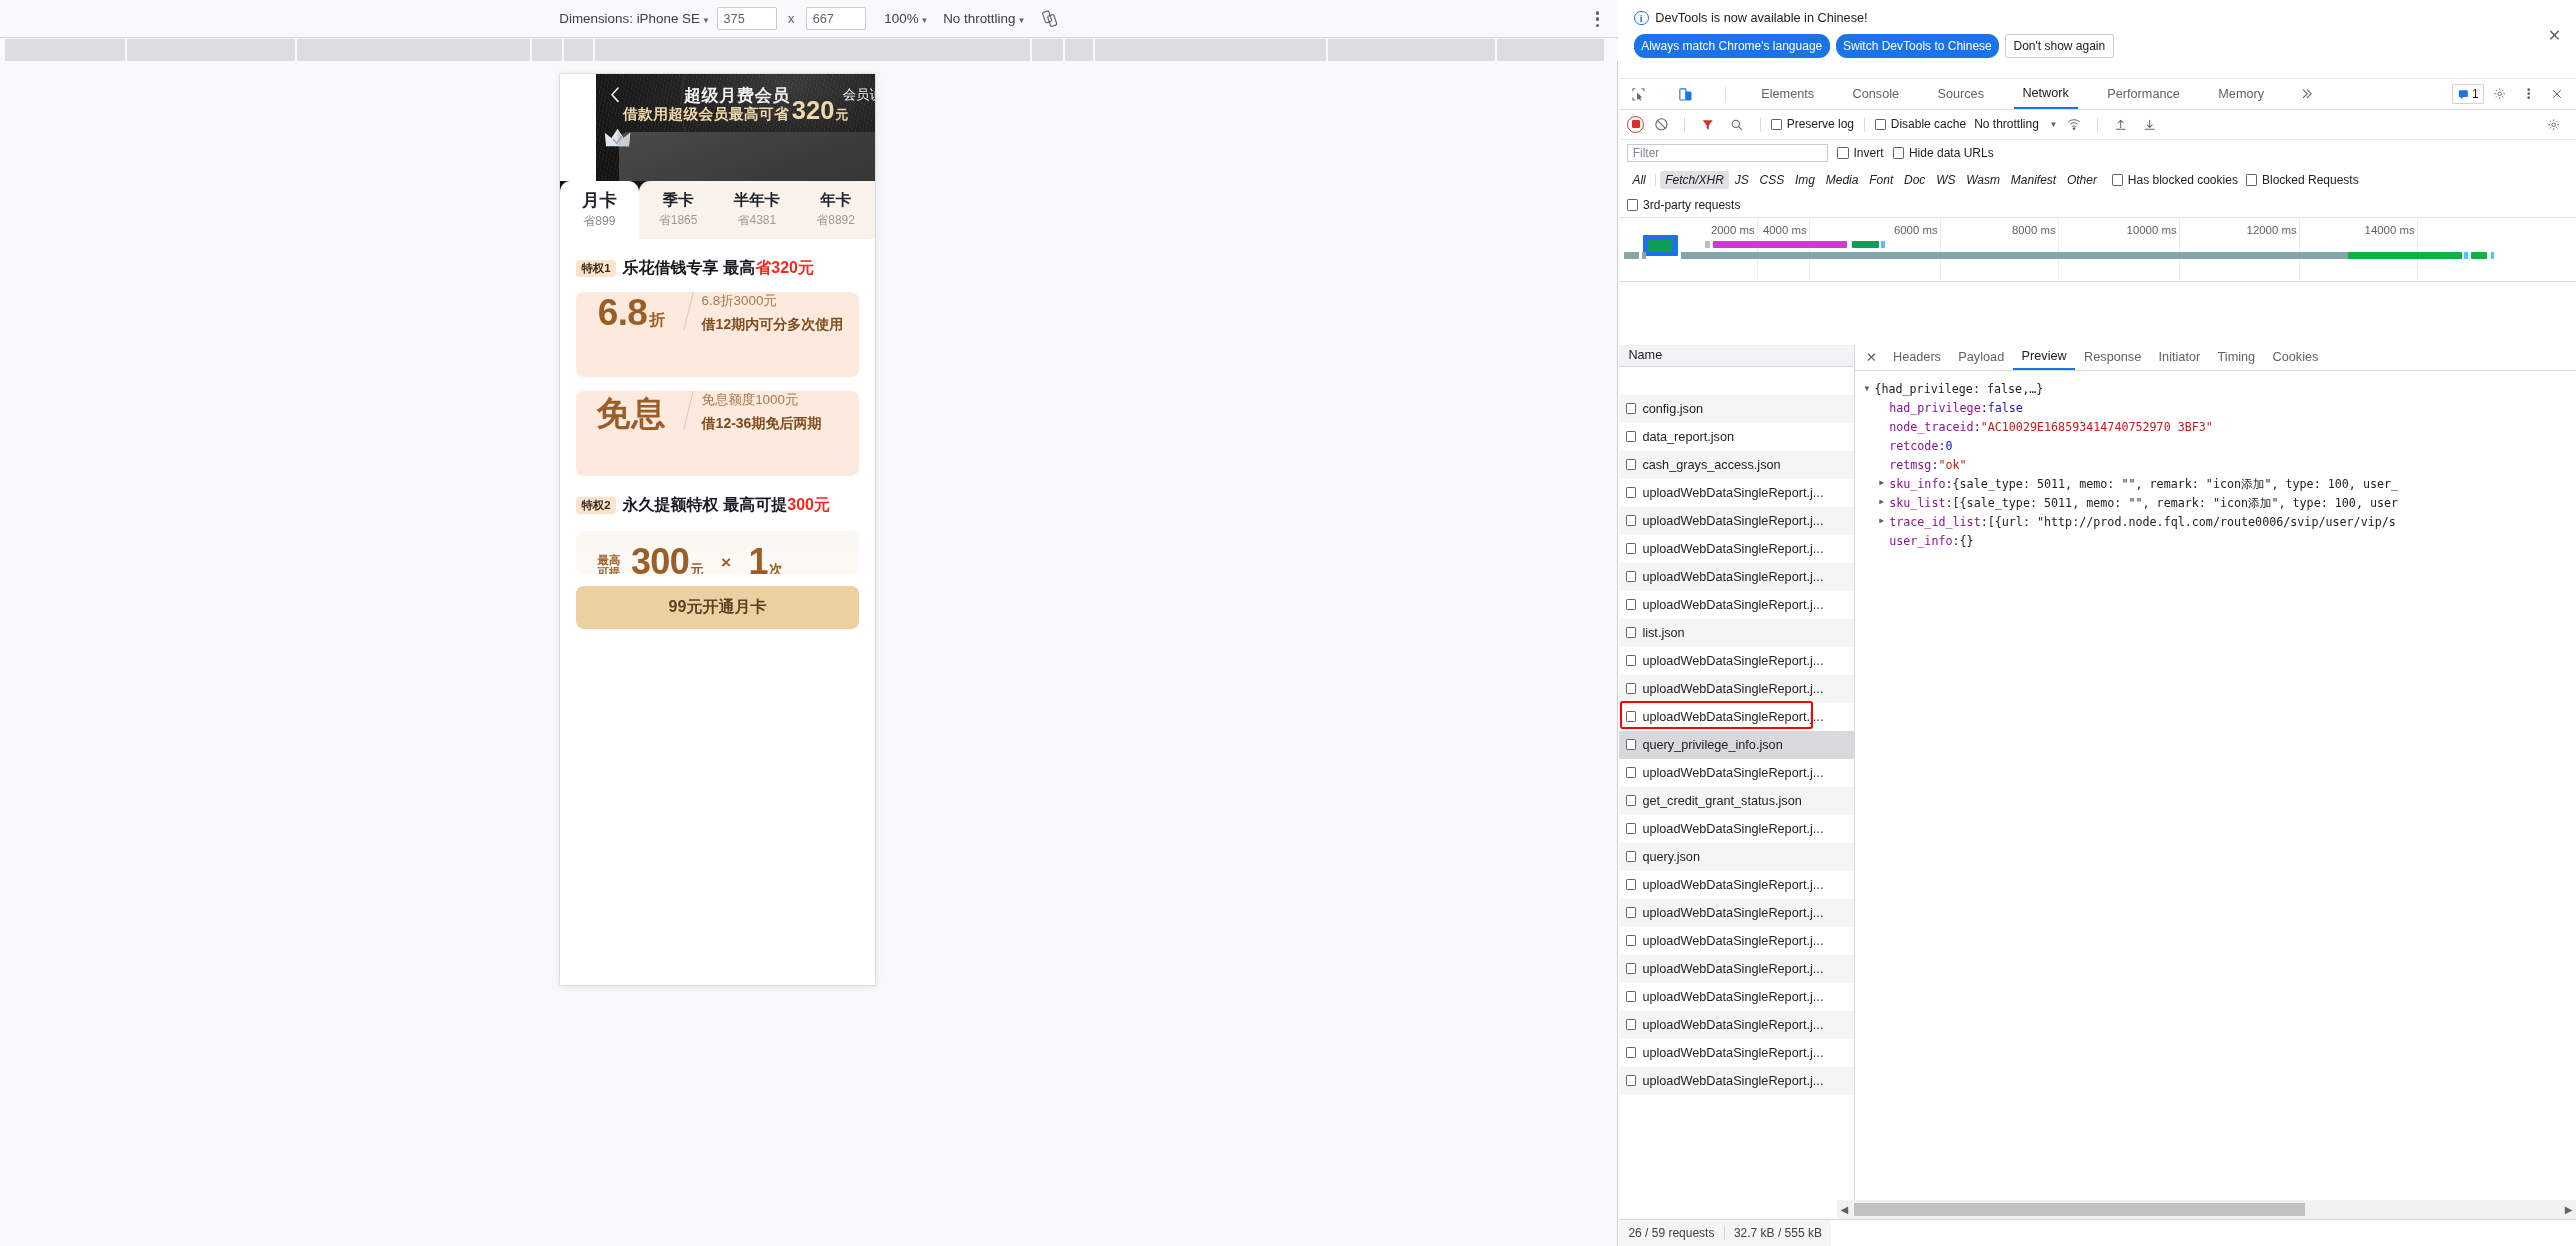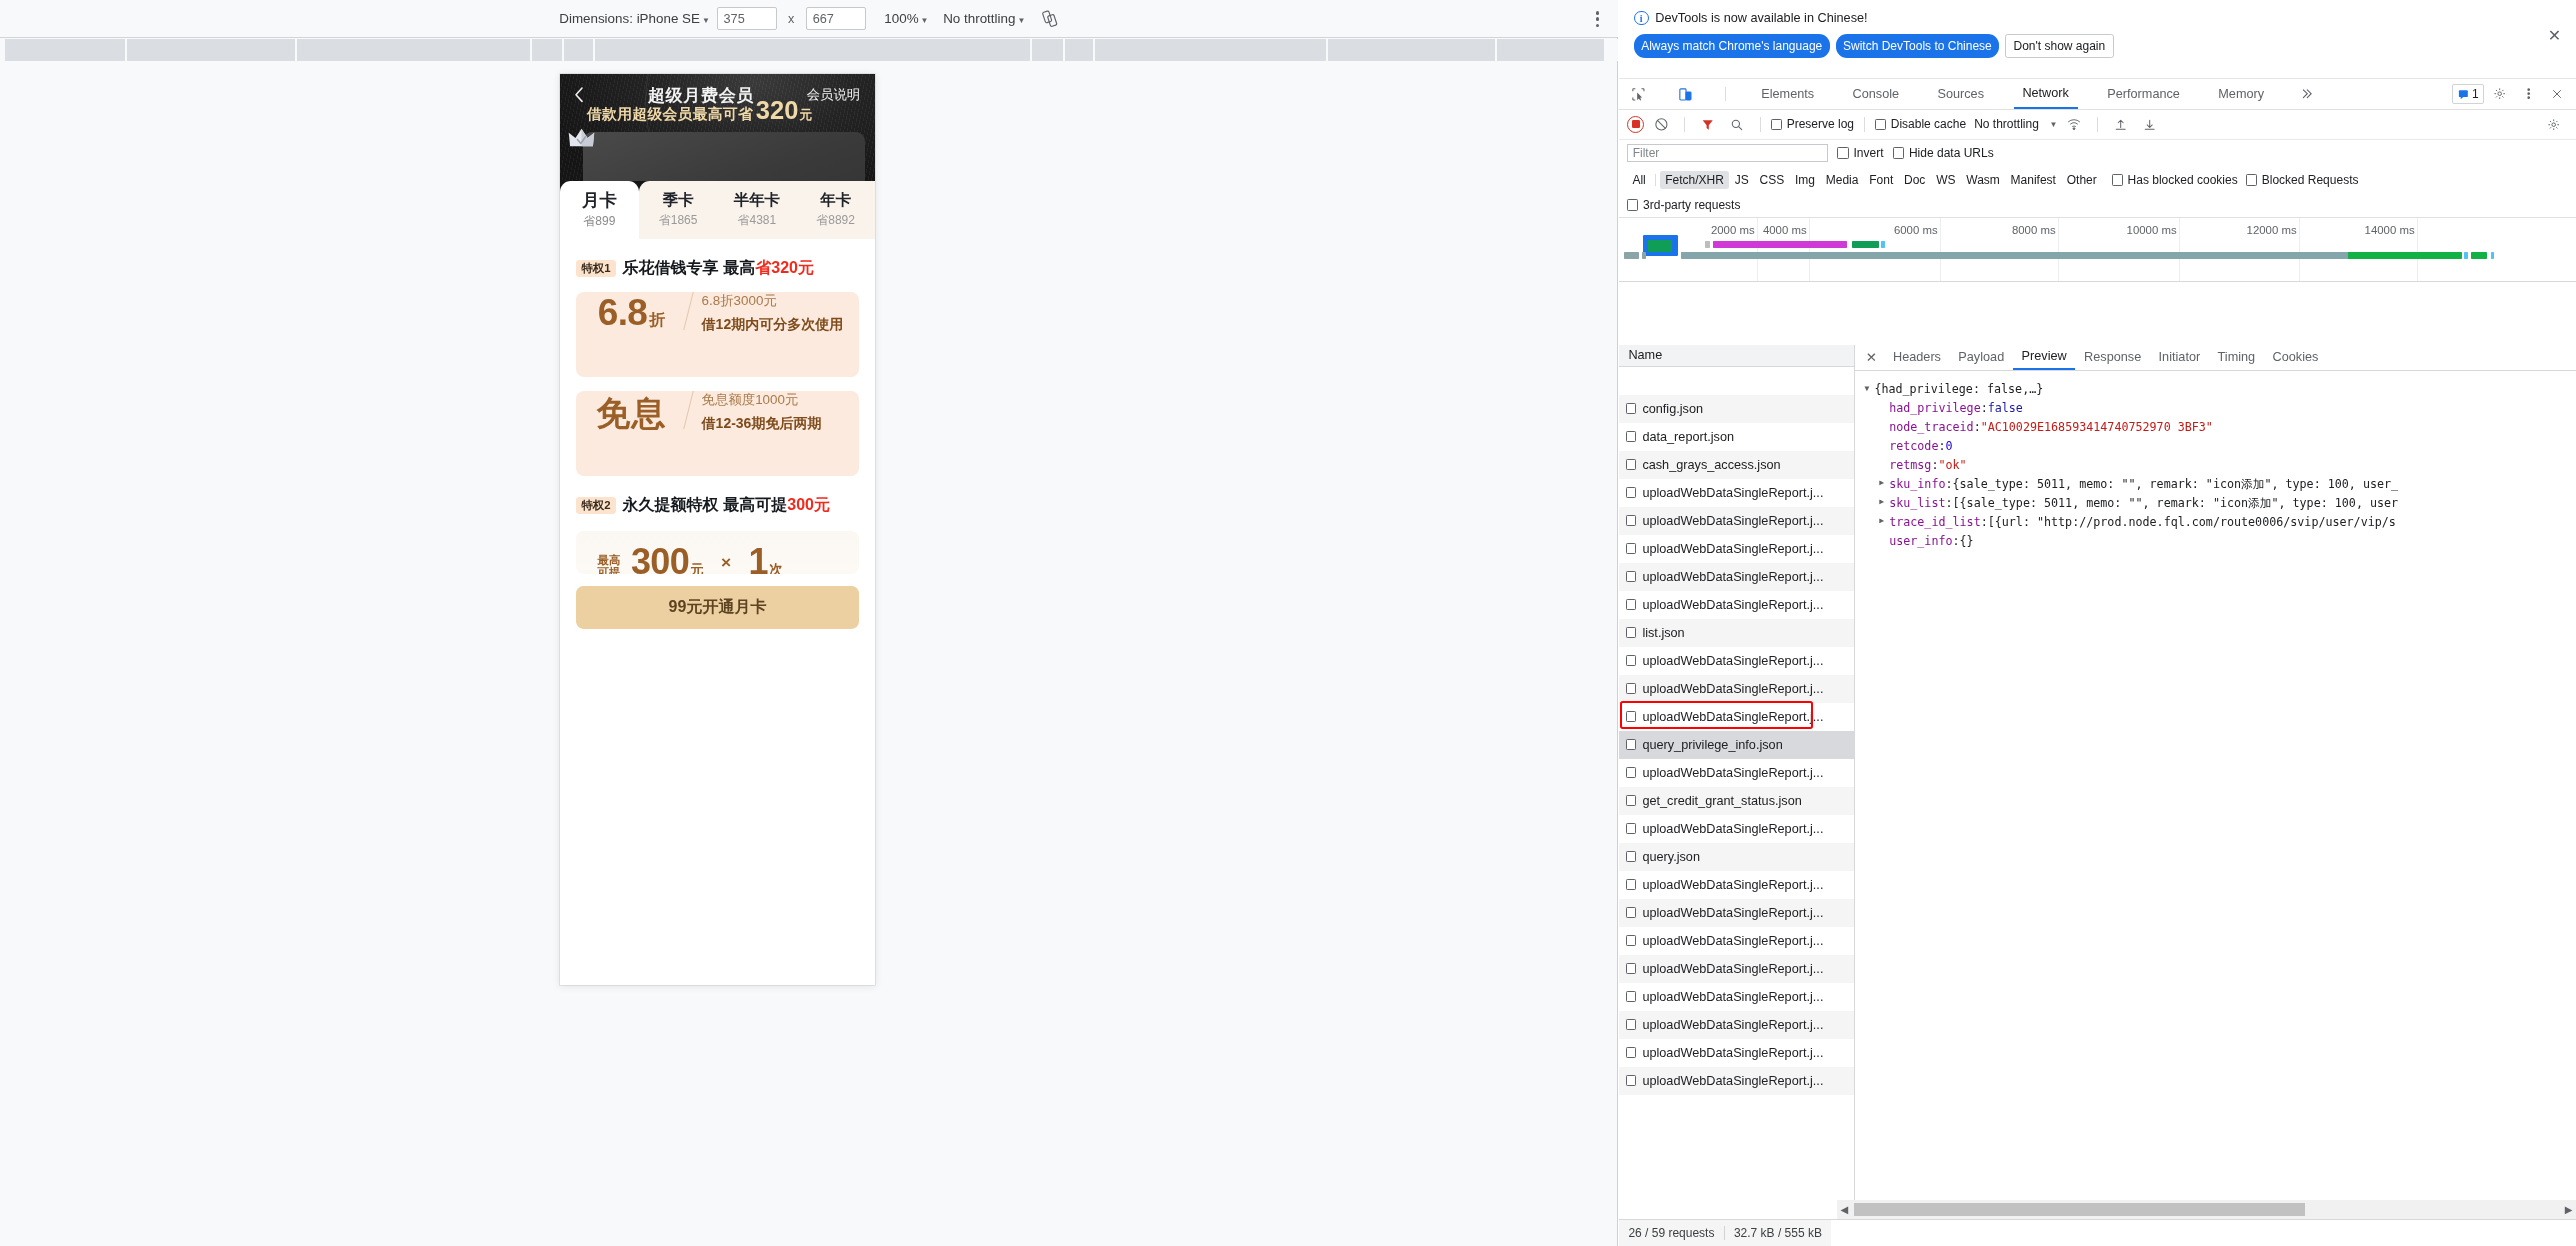--- a/index.html
+++ b/index.html
@@ -58,20 +58,21 @@
     overflow: hidden;
   }
 
   
   .hero {
     position: relative; width: 315px; height: 107px;
     background:
       radial-gradient(ellipse 221px 121px at 62% 8%, #3a3a3a 0%, #242424 45%, #151515 100%),
       #151515;
     overflow: hidden;
+    margin-left: 36px;
   }
   .hero::before {
     content: ""; position: absolute; inset: 0;
     background: repeating-linear-gradient(102deg, rgba(255,255,255,0.055) 0 0.7px, rgba(255,255,255,0) 0.7px 3.4px);
   }
   .hero::after {
     content: ""; position: absolute; right: -54px; top: -114px;
     width: 282px; height: 282px; border-radius: 50%;
     border: 0.7px solid rgba(255,255,255,0.09);
   }
@@ -269,21 +270,21 @@
   .filter-input {
     width: 201px; height: 17.4px; border: 0.7px solid #c6c9cd; background: #fff;
     font-size: 12px; color: #80868b; padding: 0 4.7px; display: flex; align-items: center;
   }
   .types-bar {
     height: 27px; display: flex; align-items: center; gap: 0; padding-left: 8px;
     border-bottom: 0; flex-wrap: nowrap;
   }
   .type-chip {
     font-size: 12px; color: #202124; padding: 2px 5.4px; border-radius: 2.7px;
-    cursor: pointer; white-space: nowrap;
+    cursor: pointer; white-space: nowrap; font-style: italic;
   }
   .type-chip.on { background: #dfe1e5; }
   .thin-sep { width: 0.7px; height: 12px; background: #dadce0; margin: 0 4px; }
   .third-bar {
     height: 24px; display: flex; align-items: center; padding-left: 8px;
     border-bottom: 0.7px solid #e0e0e0;
   }
 
   .overview {
     height: 64px; border-bottom: 0.7px solid #d8d8d8; position: relative;

